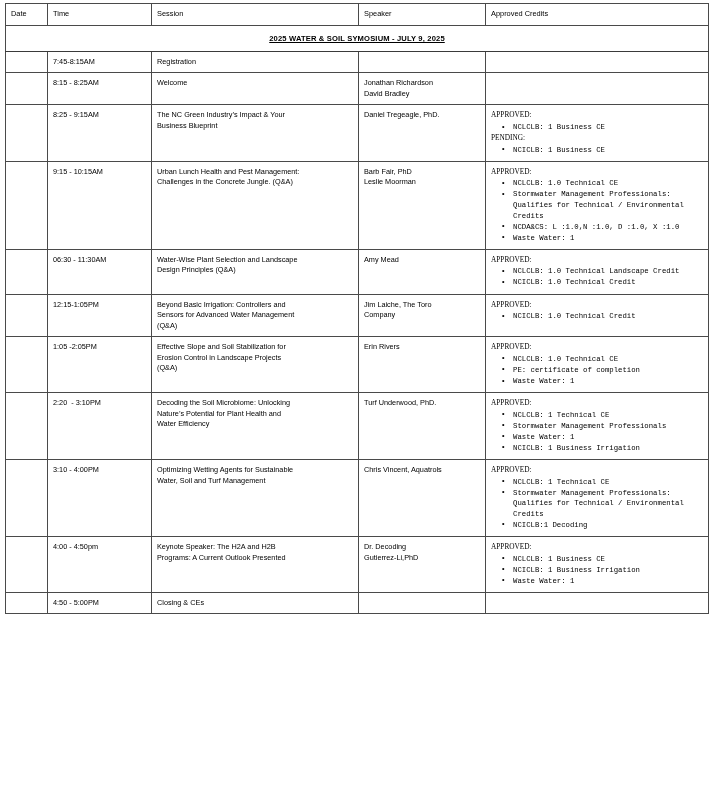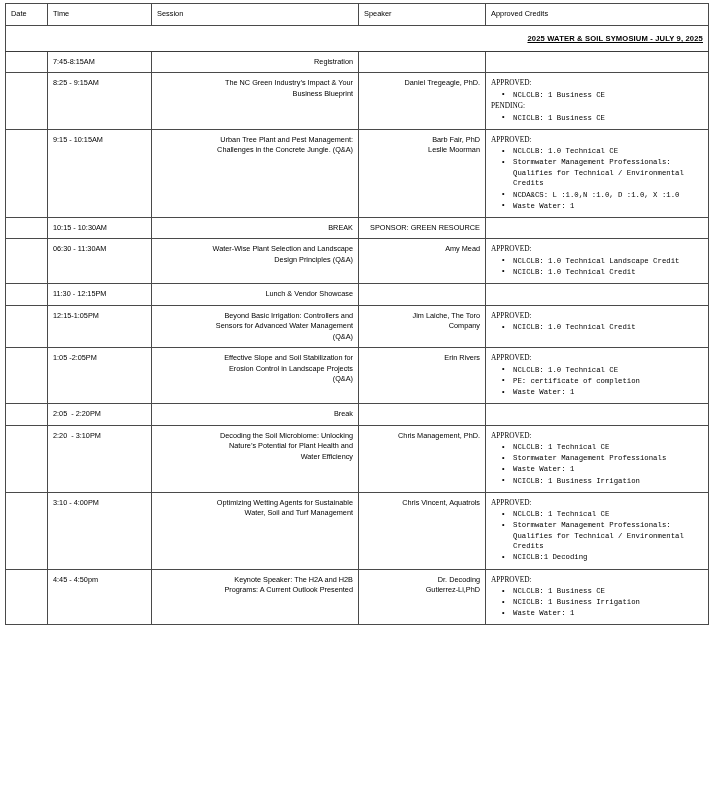--- a/index.html
+++ b/index.html
@@ -42,38 +42,38 @@
     font-weight: normal;
   }
   thead th {
     font-weight: bold;
     font-size: 7.4px;
     padding-top: 5px;
     padding-bottom: 6px;
     border-bottom: 1.6px solid #3a3a3a;
   }
   tr.title-row td {
-    text-align: right;
+    text-align: center;
     font-weight: bold;
     font-size: 7.6px;
     padding-top: 7px;
     padding-bottom: 7px;
     border-bottom: 1.6px solid #3a3a3a;
   }
   tr.title-row .title-text {
     text-decoration: underline;
     letter-spacing: 0.15px;
   }
   td.cell-date  { }
   td.cell-time  { white-space: pre; }
   td.cell-session { }
   td.cell-speaker { }
   td.cell-credits { }
 
-  .line { display: block; text-align: right; }
+  .line { display: block; }
   .credits-head { display: block; margin-bottom: 1px; font-family: Liberation Serif, serif; }
   ul.credit-list {
     list-style: none;
     margin: 0 0 0 0;
     padding: 0 0 0 22px;
   }
   ul.credit-list li {
     position: relative;
     margin: 0 0 0.5px 0;
     padding: 0;
@@ -119,20 +119,32 @@
           <td class="cell-date"></td>
           <td class="cell-time">7:45-8:15AM</td>
           <td class="cell-session">
             <span class="line">Registration</span>
           </td>
           <td class="cell-speaker"></td>
           <td class="cell-credits"></td>
         </tr>
         <tr>
           <td class="cell-date"></td>
+          <td class="cell-time">8:15 - 8:25AM</td>
+          <td class="cell-session">
+            <span class="line">Welcome</span>
+          </td>
+          <td class="cell-speaker">
+            <span class="line">Jonathan Richardson</span>
+            <span class="line">David Bradley</span>
+          </td>
+          <td class="cell-credits"></td>
+        </tr>
+        <tr>
+          <td class="cell-date"></td>
           <td class="cell-time">8:25 - 9:15AM</td>
           <td class="cell-session">
             <span class="line">The NC Green Industry’s Impact &amp; Your</span>
             <span class="line">Business Blueprint</span>
           </td>
           <td class="cell-speaker">
             <span class="line">Daniel Tregeagle, PhD.</span>
           </td>
           <td class="cell-credits">
             <span class="credits-head">APPROVED:</span>
@@ -142,74 +154,54 @@
             <span class="credits-head">PENDING:</span>
             <ul class="credit-list">
               <li>NCICLB:   1 Business CE</li>
             </ul>
           </td>
         </tr>
         <tr>
           <td class="cell-date"></td>
           <td class="cell-time">9:15 - 10:15AM</td>
           <td class="cell-session">
-            <span class="line">Urban Tree Plant and Pest Management:</span>
+            <span class="line">Urban Lunch Health and Pest Management:</span>
             <span class="line">Challenges in the Concrete Jungle.  (Q&amp;A)</span>
           </td>
           <td class="cell-speaker">
             <span class="line">Barb Fair, PhD</span>
             <span class="line">Leslie Moorman</span>
           </td>
           <td class="cell-credits">
             <span class="credits-head">APPROVED:</span>
             <ul class="credit-list">
               <li>NCLCLB: 1.0 Technical CE</li>
               <li>Stormwater Management Professionals: Qualifies for Technical / Environmental Credits</li>
               <li>NCDA&amp;CS: L :1.0,N :1.0, D :1.0, X :1.0</li>
               <li>Waste Water: 1</li>
             </ul>
           </td>
         </tr>
         <tr>
           <td class="cell-date"></td>
-          <td class="cell-time">10:15 - 10:30AM</td>
-          <td class="cell-session">
-            <span class="line">BREAK</span>
-          </td>
-          <td class="cell-speaker">
-            <span class="line">SPONSOR:  GREEN RESOURCE</span>
-          </td>
-          <td class="cell-credits"></td>
-        </tr>
-        <tr>
-          <td class="cell-date"></td>
           <td class="cell-time">06:30 - 11:30AM</td>
           <td class="cell-session">
             <span class="line">Water-Wise Plant Selection and Landscape</span>
             <span class="line">Design Principles  (Q&amp;A)</span>
           </td>
           <td class="cell-speaker">
             <span class="line">Amy Mead</span>
           </td>
           <td class="cell-credits">
             <span class="credits-head">APPROVED:</span>
             <ul class="credit-list">
               <li>NCLCLB: 1.0 Technical Landscape Credit</li>
               <li>NCICLB: 1.0 Technical Credit</li>
             </ul>
           </td>
-        </tr>
-        <tr>
-          <td class="cell-date"></td>
-          <td class="cell-time">11:30 - 12:15PM</td>
-          <td class="cell-session">
-            <span class="line">Lunch &amp; Vendor Showcase</span>
-          </td>
-          <td class="cell-speaker"></td>
-          <td class="cell-credits"></td>
         </tr>
         <tr>
           <td class="cell-date"></td>
           <td class="cell-time">12:15-1:05PM</td>
           <td class="cell-session">
             <span class="line">Beyond Basic Irrigation: Controllers and</span>
             <span class="line">Sensors for Advanced Water Management</span>
             <span class="line">(Q&amp;A)</span>
           </td>
           <td class="cell-speaker">
@@ -238,37 +230,28 @@
             <span class="credits-head">APPROVED:</span>
             <ul class="credit-list">
               <li>NCLCLB: 1.0 Technical CE</li>
               <li>PE:  certificate of completion</li>
               <li>Waste Water: 1</li>
             </ul>
           </td>
         </tr>
         <tr>
           <td class="cell-date"></td>
-          <td class="cell-time">2:05  - 2:20PM</td>
-          <td class="cell-session">
-            <span class="line">Break</span>
-          </td>
-          <td class="cell-speaker"></td>
-          <td class="cell-credits"></td>
-        </tr>
-        <tr>
-          <td class="cell-date"></td>
           <td class="cell-time">2:20  - 3:10PM</td>
           <td class="cell-session">
             <span class="line">Decoding the Soil Microbiome: Unlocking</span>
             <span class="line">Nature’s Potential for Plant Health and</span>
             <span class="line">Water Efficiency</span>
           </td>
           <td class="cell-speaker">
-            <span class="line">Chris Management, PhD.</span>
+            <span class="line">Turf Underwood, PhD.</span>
           </td>
           <td class="cell-credits">
             <span class="credits-head">APPROVED:</span>
             <ul class="credit-list">
               <li>NCLCLB: 1 Technical CE</li>
               <li>Stormwater Management Professionals</li>
               <li>Waste Water: 1</li>
               <li>NCICLB: 1 Business Irrigation</li>
             </ul>
           </td>
@@ -287,33 +270,42 @@
             <span class="credits-head">APPROVED:</span>
             <ul class="credit-list">
               <li>NCLCLB: 1 Technical CE</li>
               <li>Stormwater Management Professionals: Qualifies for Technical / Environmental Credits</li>
               <li>NCICLB:1 Decoding</li>
             </ul>
           </td>
         </tr>
         <tr>
           <td class="cell-date"></td>
-          <td class="cell-time">4:45 - 4:50pm</td>
+          <td class="cell-time">4:00 - 4:50pm</td>
           <td class="cell-session">
             <span class="line">Keynote Speaker: The H2A and H2B</span>
             <span class="line">Programs: A Current Outlook Presented</span>
           </td>
           <td class="cell-speaker">
             <span class="line">Dr. Decoding</span>
             <span class="line">Gutierrez-Li,PhD</span>
           </td>
           <td class="cell-credits">
             <span class="credits-head">APPROVED:</span>
             <ul class="credit-list">
               <li>NCLCLB:  1 Business CE</li>
               <li>NCICLB: 1 Business Irrigation</li>
               <li>Waste Water: 1</li>
             </ul>
           </td>
+        </tr>
+        <tr>
+          <td class="cell-date"></td>
+          <td class="cell-time">4:50 - 5:00PM</td>
+          <td class="cell-session">
+            <span class="line">Closing &amp; CEs</span>
+          </td>
+          <td class="cell-speaker"></td>
+          <td class="cell-credits"></td>
         </tr>
       </tbody>
   </table>
 </div>
 
 </body></html>

